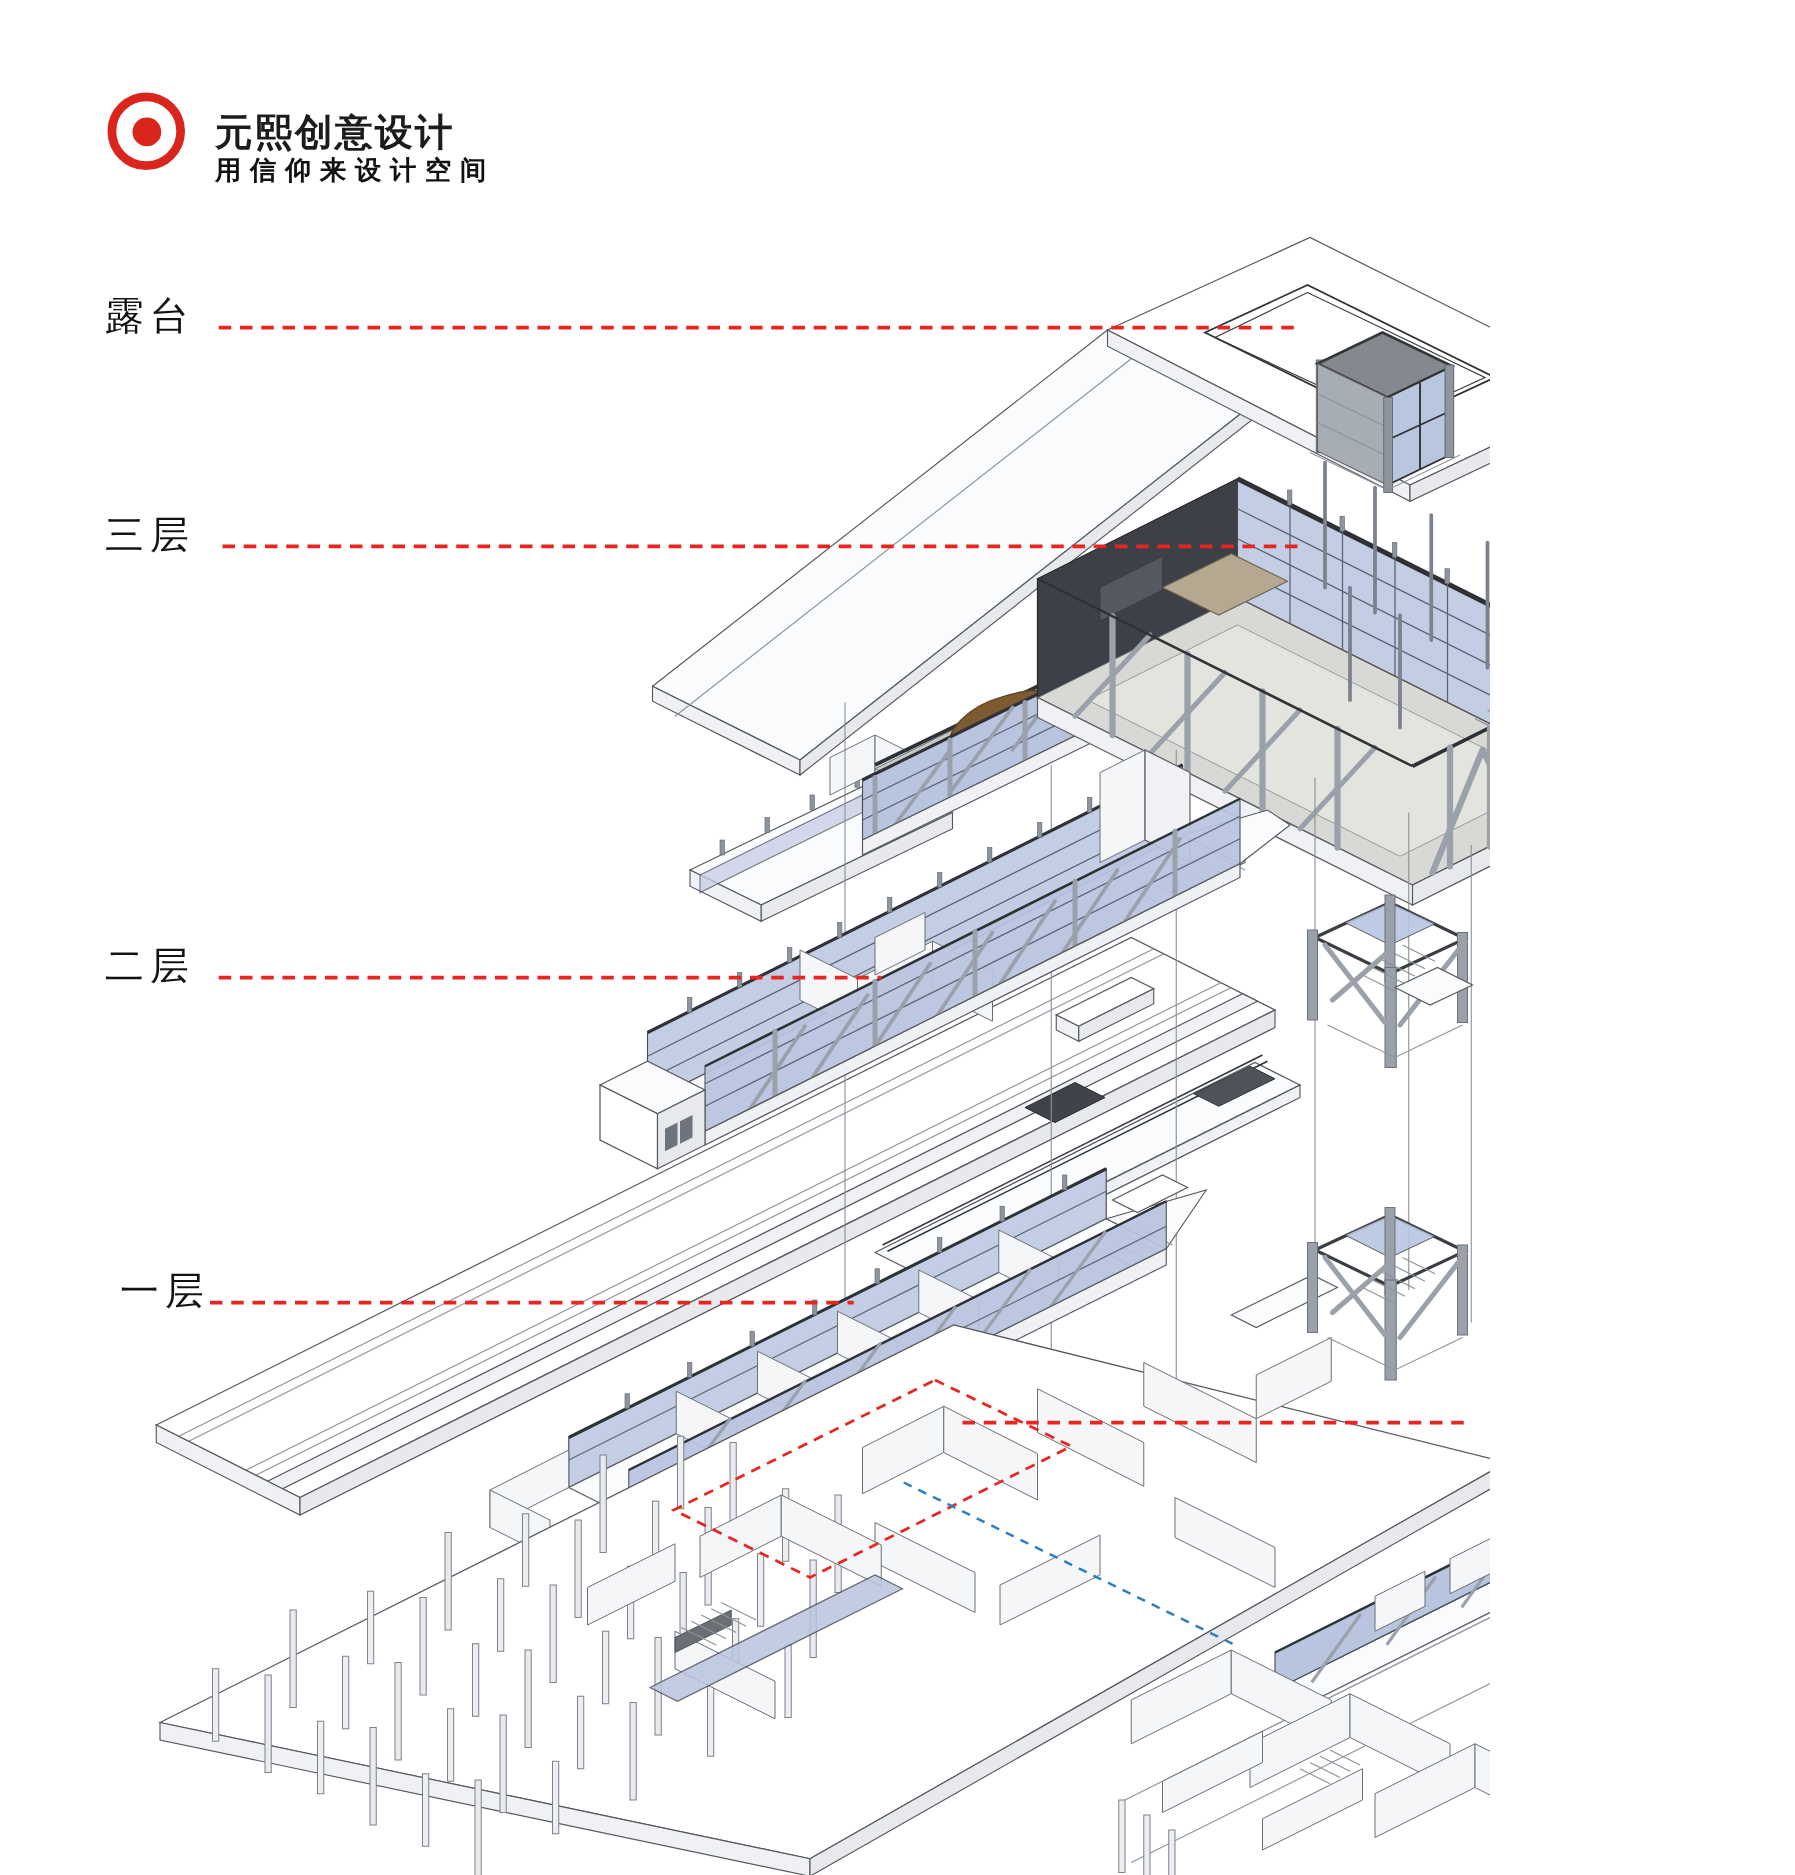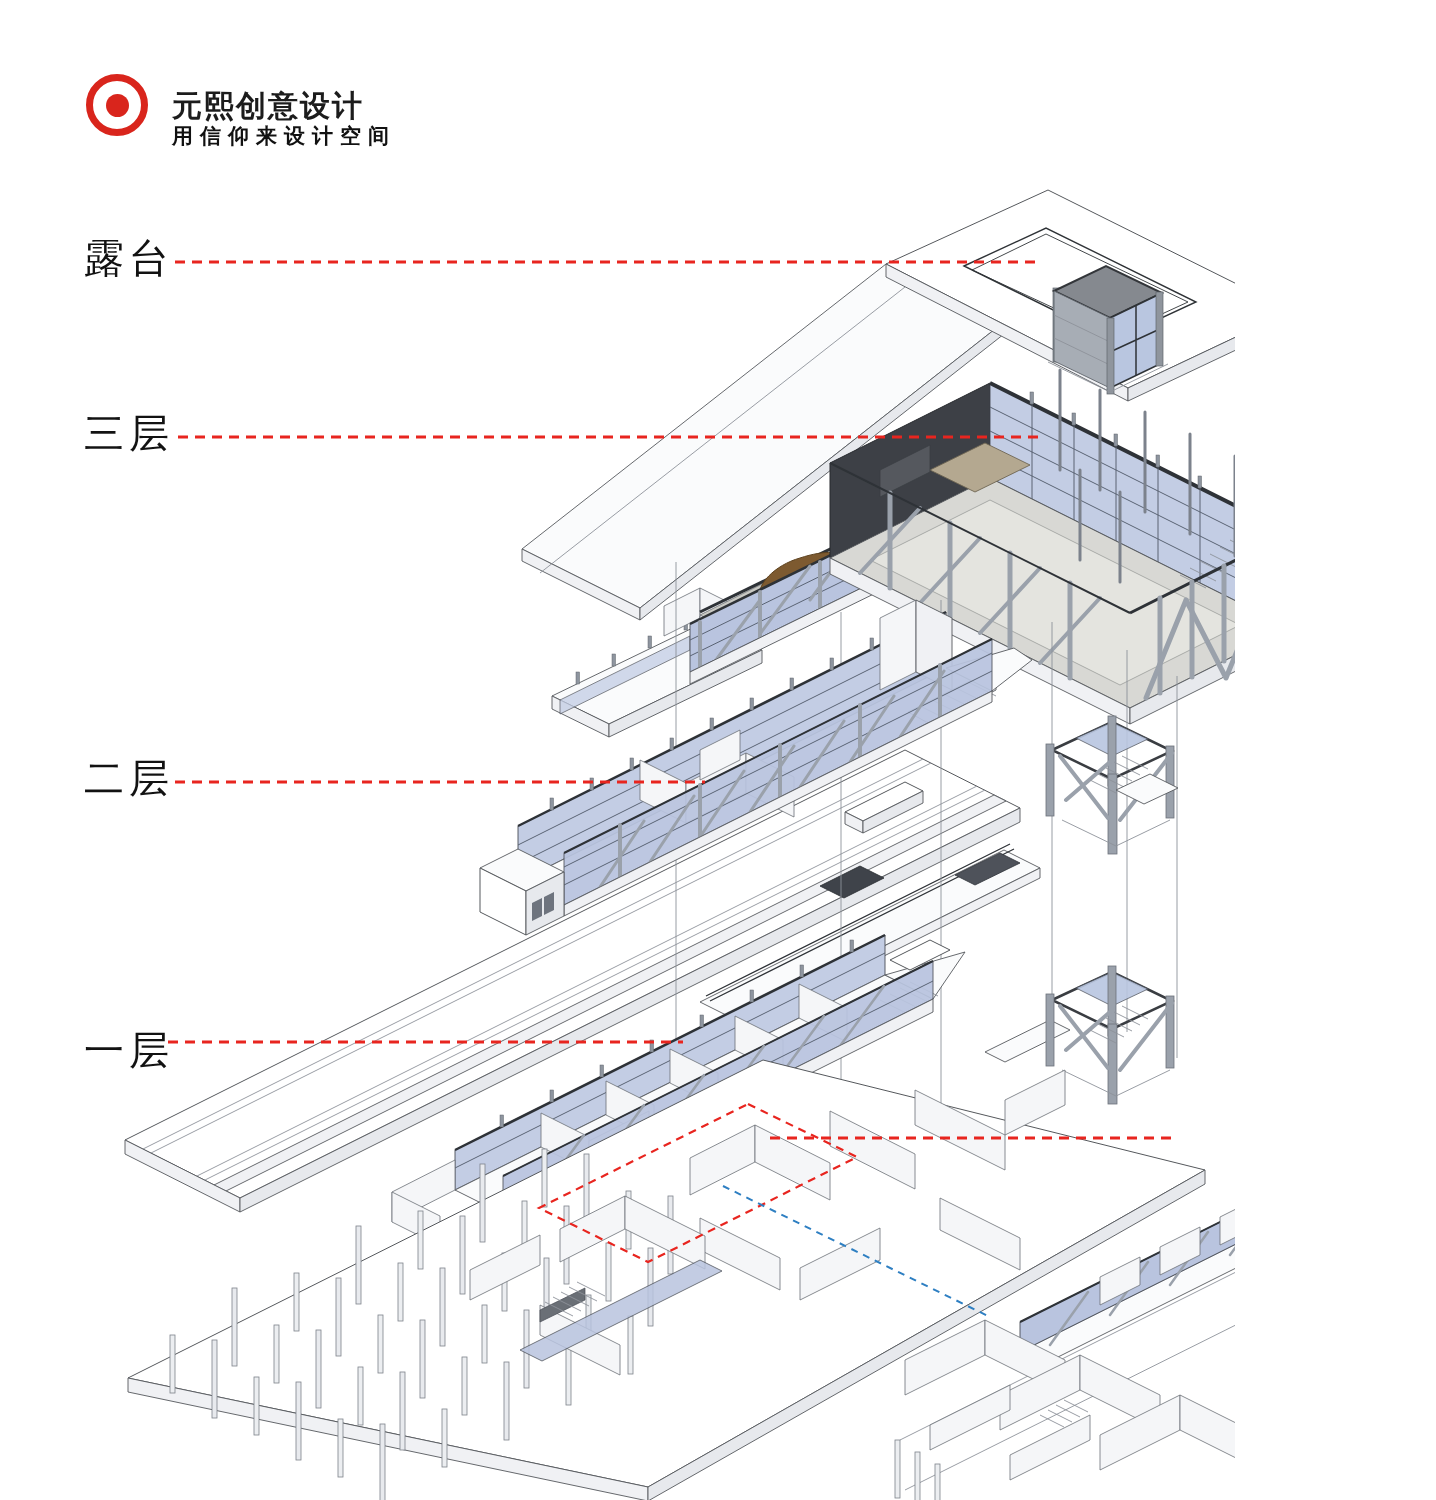--- a/index.html
+++ b/index.html
@@ -1,33 +1,33 @@
 <!DOCTYPE html>
 <html><head>
 <meta charset="utf-8">
 <style>
   html,body{margin:0;padding:0;background:#ffffff;}
   .canvas{position:relative;width:1192px;height:1500px;background:#ffffff;overflow:hidden;
-          font-family:"Liberation Sans",sans-serif;padding-left:43px;}
+          font-family:"Liberation Sans",sans-serif;}
   .axon{position:absolute;left:0;top:0;}
 
   
   .logo-ring{position:absolute;left:86px;top:74px;width:48px;height:48px;border:7px solid #d9251c;border-radius:50%;}
   .logo-dot{position:absolute;left:106px;top:94px;width:23px;height:23px;background:#d9251c;border-radius:50%;}
   .brand-name{position:absolute;left:172px;top:86px;font-size:30px;font-weight:bold;color:#1c1c1c;letter-spacing:2px;}
   .brand-slogan{position:absolute;left:158px;top:122px;font-size:21px;font-weight:600;color:#111;
                 letter-spacing:7px;font-family:"DejaVu Serif","Liberation Serif",serif;margin-left:14px;}
 
   
   .floor-label{position:absolute;font-family:"DejaVu Serif","Liberation Serif",serif;
-               font-size:40px;font-weight:500;color:#121212;letter-spacing:5px;line-height:1;}
+               font-size:31px;font-weight:500;color:#121212;letter-spacing:5px;line-height:1;}
   .lbl-terrace{left:84px;top:238px;}
   .lbl-third{left:84px;top:413px;}
   .lbl-second{left:84px;top:758px;text-align:center;}
-  .lbl-first{left:84px;top:1018px;margin-top:12px;}
+  .lbl-first{left:96px;top:1018px;}
   .lbl-sunken{left:1180px;top:1115px;}
 
   
   .slab{fill:#ffffff;stroke:#55585c;stroke-width:1;}
   .slab2{fill:#fafbfc;stroke:#55585c;stroke-width:.9;}
   .sh1{fill:#f0f1f4;stroke:#55585c;stroke-width:.9;}
   .sh2{fill:#e7e9ed;stroke:#55585c;stroke-width:.9;}
   .w{fill:#f5f6f8;stroke:#6b7076;stroke-width:.8;}
   .g{fill:#c3cde4;stroke:#474c55;stroke-width:.9;}
   .g2{fill:#b9c4df;stroke:#474c55;stroke-width:.9;}

